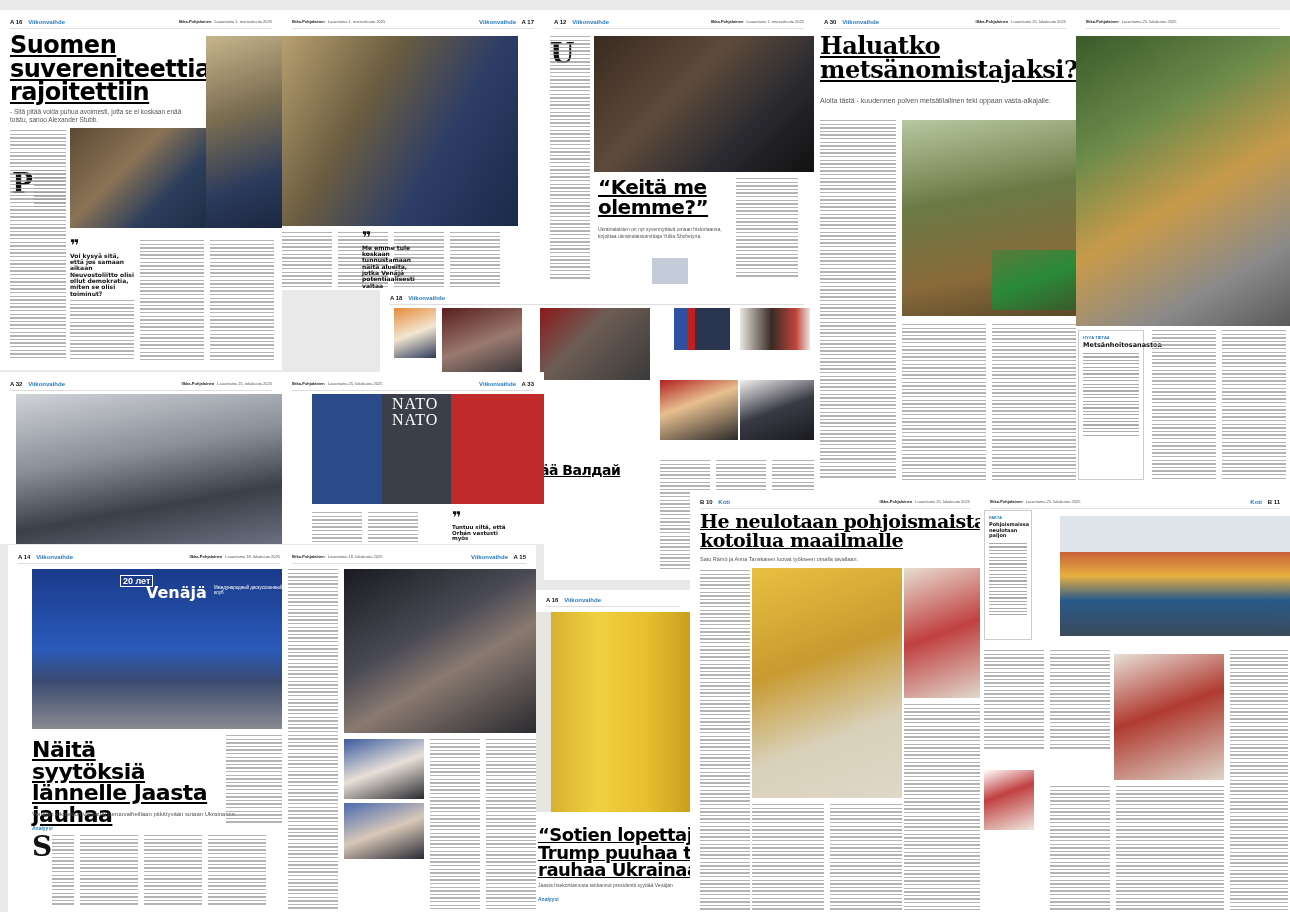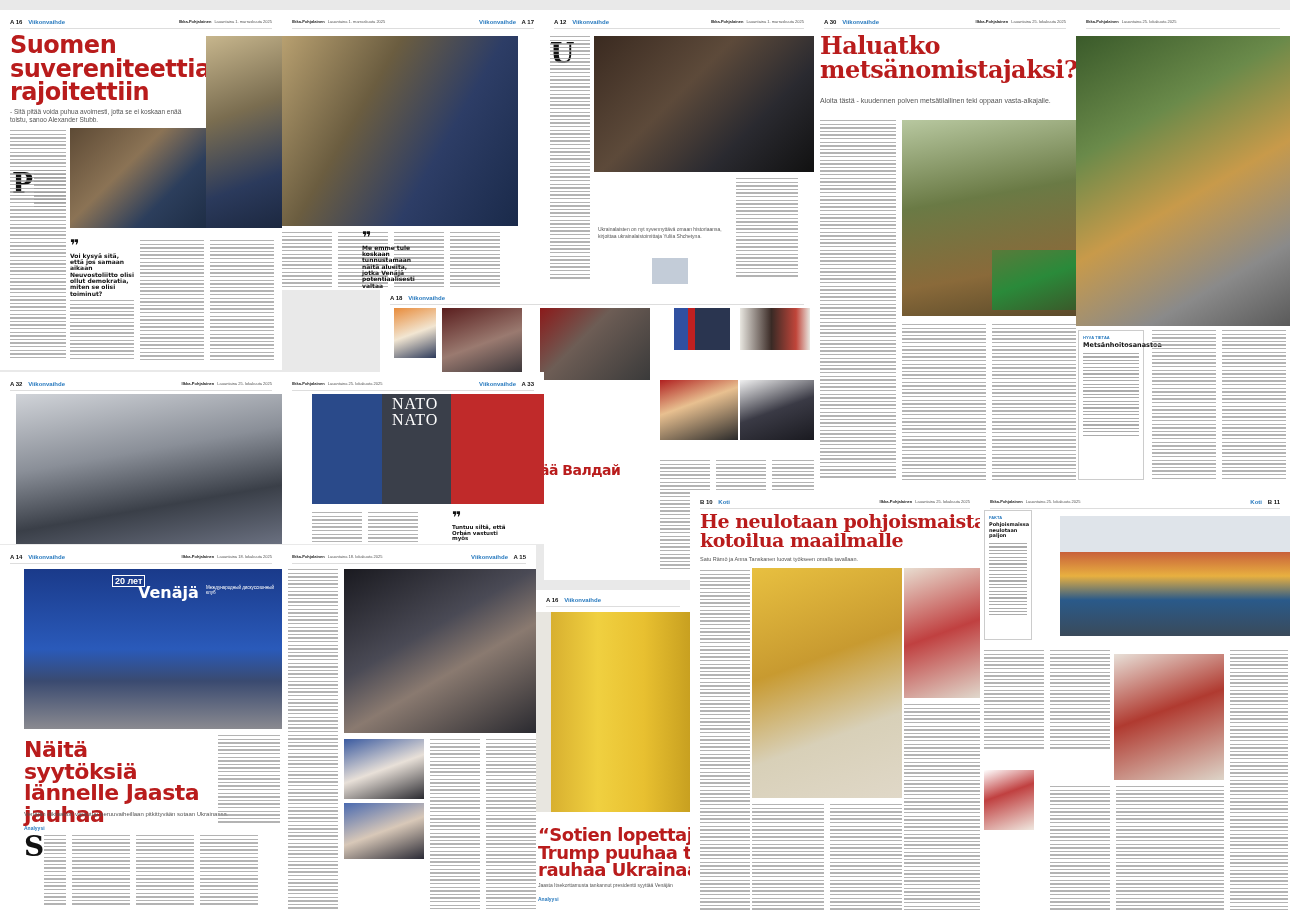--- a/index.html
+++ b/index.html
@@ -6,21 +6,21 @@
   body{width:1290px;height:912px;position:relative;overflow:hidden;background:#e9e9e9;font-family:"Liberation Sans",sans-serif;}
   .page{position:absolute;background:#fff;overflow:hidden;}
   .folio{position:absolute;top:6px;left:10px;right:10px;height:12px;font-size:6px;line-height:12px;border-bottom:1px solid #ddd;color:#333;white-space:nowrap;}
   .folio .num{font-weight:bold;color:#111;margin-right:4px;}
   .folio .sec{color:#2a7bbf;font-weight:bold;}
   .folio .paper{position:absolute;right:0;top:0;font-size:4px;color:#555;}
   .folio .paper b{color:#222;margin-right:3px;}
   .folio.right .num{position:absolute;right:0;top:0;margin:0 0 0 4px;}
   .folio.right .sec{position:absolute;right:18px;top:0;}
   .folio.right .paper{left:0;right:auto;}
-  .headline{position:absolute;font-family:"DejaVu Sans",sans-serif;font-weight:900;color:#b91c1c;letter-spacing:-0.5px;line-height:0.98;}
+  .headline{position:absolute;font-family:"DejaVu Sans",sans-serif;font-weight:900;color:#000000;letter-spacing:-0.5px;line-height:0.98;text-decoration:underline;}
   .headline.serif{font-family:"DejaVu Serif",serif;font-weight:bold;}
   .deck{position:absolute;font-size:6.5px;color:#555;line-height:1.3;}
   .photo{position:absolute;}
   .textcol{position:absolute;background:repeating-linear-gradient(to bottom,#9a9a9a 0,#9a9a9a 1.4px,transparent 1.4px,transparent 3.6px);opacity:.75;}
   .kicker{position:absolute;font-size:5px;color:#2a7bbf;font-weight:bold;}
   .factbox{position:absolute;border:1px solid #ccc;background:#fff;padding:4px;box-sizing:border-box;}
   .factbox .fk{font-size:4px;color:#2a7bbf;font-weight:bold;}
   .factbox .ft{font-family:"DejaVu Sans",sans-serif;font-weight:bold;font-size:6.5px;line-height:1.1;margin:2px 0 4px;color:#111;}
   .factbox .fl{height:60%;background:repeating-linear-gradient(to bottom,#888 0,#888 1.2px,transparent 1.2px,transparent 3.4px);opacity:.7;}
   .quote{position:absolute;font-family:"DejaVu Sans",sans-serif;font-weight:900;font-size:8px;line-height:1.05;color:#111;}
@@ -70,20 +70,21 @@
 
 <div class="page" style="left:544px;top:10px;width:270px;height:280px;">
   <div class="folio">
     <span class="num">A 12</span>
     <span class="sec">Viikonvaihde</span>
     <span class="paper"><b>Ilkka-Pohjalainen</b><span>Lauantaina 1. marraskuuta 2025</span></span>
   </div>
   <div class="dropcap" style="left:6px;top:30px;">U</div>
   <div class="textcol" style="left:6px;top:26px;width:40px;height:244px;"></div>
   <div class="photo" style="left:50px;top:26px;width:220px;height:136px;background:linear-gradient(135deg,#3a2a20,#5d4a3a 40%,#2a2a30 70%,#111);"></div>
+  <div class="headline" style="left:54px;top:168px;width:130px;font-size:20px;">“Keitä me olemme?”</div>
   <div class="deck" style="left:54px;top:216px;width:132px;font-size:5px;">Ukrainalaisten on nyt syvennyttävä omaan historiaansa, kirjoittaa ukrainalaistoimittaja Yuliia Shchetyna.</div>
   <div class="textcol" style="left:192px;top:168px;width:62px;height:100px;"></div>
   <div class="photo" style="left:108px;top:248px;width:36px;height:26px;background:#c3ccd8;"></div>
 </div>
 
 <div class="page" style="left:380px;top:290px;width:434px;height:90px;">
   <div class="folio" style="top:2px;">
     <span class="num">A 18</span>
     <span class="sec">Viikonvaihde</span>
   </div>
@@ -186,21 +187,21 @@
   <div class="photo" style="left:80px;top:26px;width:230px;height:120px;background:linear-gradient(180deg,#dfe4ea 0,#dfe4ea 30%,#c8603a 30%,#e8b040 50%,#2a5a8a 70%,#3a4a5a);"></div>
   <div class="textcol" style="left:4px;top:160px;width:60px;height:100px;"></div>
   <div class="textcol" style="left:70px;top:160px;width:60px;height:100px;"></div>
   <div class="photo" style="left:134px;top:164px;width:110px;height:126px;background:linear-gradient(160deg,#e8e0d8,#b03a30 45%,#ddd4c8);"></div>
   <div class="textcol" style="left:250px;top:160px;width:58px;height:260px;"></div>
   <div class="photo" style="left:4px;top:280px;width:50px;height:60px;background:linear-gradient(160deg,#fff,#c04040 40%,#f0e8e0);"></div>
   <div class="textcol" style="left:70px;top:296px;width:60px;height:124px;"></div>
   <div class="textcol" style="left:136px;top:296px;width:108px;height:124px;"></div>
 </div>
 
-<div class="page" style="left:0;top:545px;width:282px;height:367px;">
+<div class="page" style="left:8px;top:545px;width:282px;height:367px;">
   <div class="folio">
     <span class="num">A 14</span>
     <span class="sec">Viikonvaihde</span>
     <span class="paper"><b>Ilkka-Pohjalainen</b><span>Lauantaina 18. lokakuuta 2025</span></span>
   </div>
   <div class="photo" style="left:24px;top:24px;width:258px;height:160px;background:linear-gradient(180deg,#1a3a8a 0,#2a5aba 50%,#3a4a70 70%,#8a8a90);"></div>
   <div style="position:absolute;left:112px;top:30px;color:#fff;font-weight:bold;font-size:9px;background:#1a3a8a;border:1px solid #fff;padding:0 2px;">20 лет</div>
   <div style="position:absolute;left:138px;top:38px;color:#fff;font-weight:900;font-size:16px;font-family:'DejaVu Sans',sans-serif;">Venäjä</div>
   <div style="position:absolute;left:206px;top:40px;width:70px;color:#fff;font-size:4.5px;line-height:1.2;">Международный дискуссионный клуб</div>
   <div class="headline" style="left:24px;top:194px;width:180px;font-size:22px;">Näitä syytöksiä lännelle Jaasta jauhaa</div>

